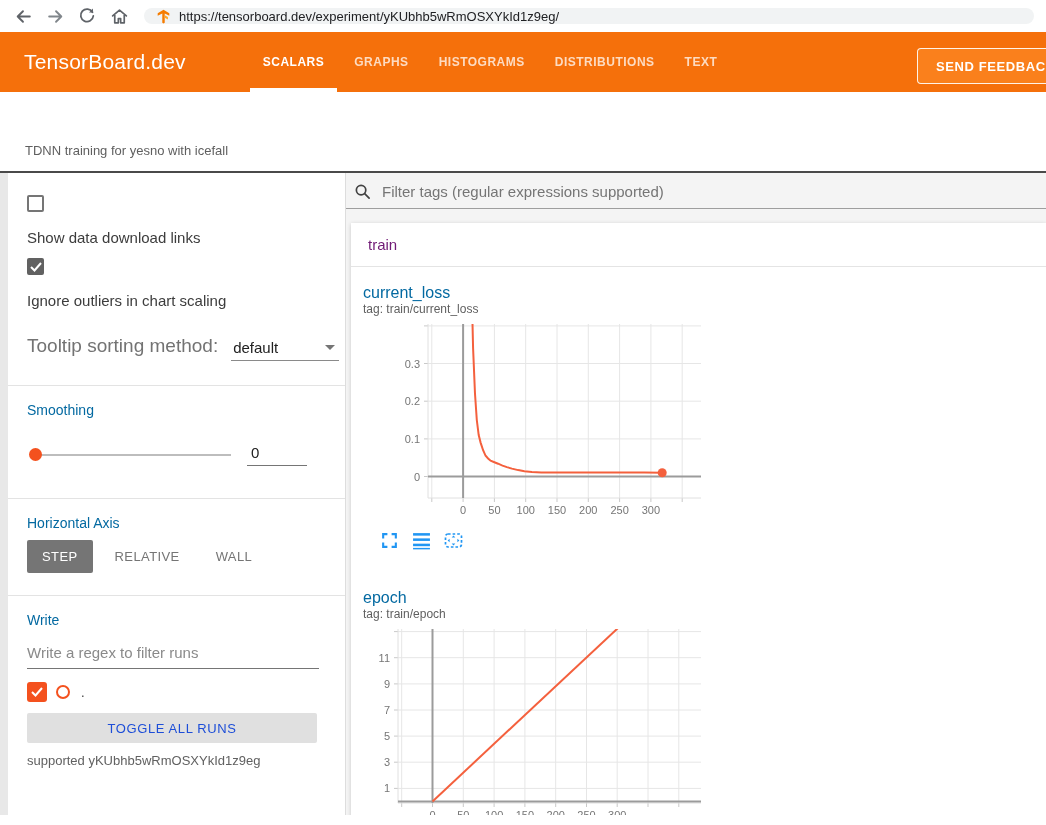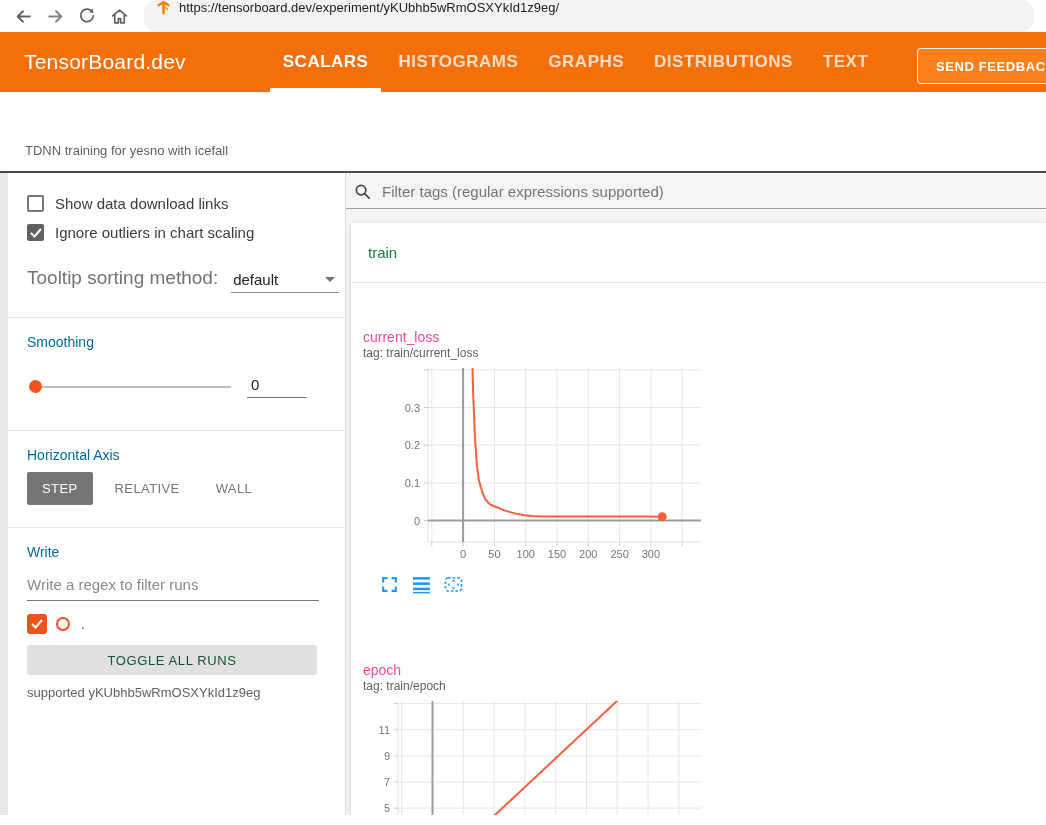--- a/index.html
+++ b/index.html
@@ -4,38 +4,38 @@
 <style>
   * { box-sizing: border-box; }
   html,body { margin:0; padding:0; }
   body {
     width:1046px; height:825px; overflow:hidden; background:#fff;
     font-family:"Liberation Sans", sans-serif; position:relative;
   }
   
   .browser-bar { height:32px; display:flex; align-items:center; padding:0 12px 0 10px; background:#fff; gap:6px; }
   .nav-ico { width:26px; height:26px; display:flex; align-items:center; justify-content:center; cursor:pointer; flex:none; }
-  .url-pill { flex:1; height:32px; background:#f1f3f4; border-radius:13px; display:flex; align-items:flex-start; padding:0 12px; gap:8px; margin-left:6px; }
+  .url-pill { flex:1; height:16px; background:#f1f3f4; border-radius:13px; display:flex; align-items:center; padding:0 12px; gap:8px; margin-left:6px; }
   .url-text { font-size:13px; color:#202124; white-space:nowrap; overflow:hidden; }
   
-  .app-header { height:60px; background:#f5700b; display:flex; align-items:center; position:relative; color:#fff;gap:20px; }
+  .app-header { height:60px; background:#f5700b; display:flex; align-items:center; position:relative; color:#fff; }
   .brand { font-size:21px; font-weight:500; margin-left:24px; letter-spacing:.2px; cursor:pointer; }
   .tabs { display:flex; height:100%; margin-left:62px; align-items:stretch; }
-  .tab { display:flex; align-items:center; padding:0 13px; margin:0 2px; font-size:17px; font-weight:700; letter-spacing:.5px; color:rgba(255,255,255,.75); position:relative; cursor:pointer; }
+  .tab { display:flex; align-items:center; padding:0 13px; margin:0 2px; font-size:12px; font-weight:700; letter-spacing:.5px; color:rgba(255,255,255,.75); position:relative; cursor:pointer; }
   .tab.active { color:#fff; }
   .tab.active::after { content:""; position:absolute; left:0; right:0; bottom:0; height:4px; background:#fff; }
   .feedback-btn { position:absolute; left:917px; top:16px; width:160px; height:36px; border:1.5px solid rgba(255,255,255,.9); border-radius:4px; background:#fa801c; color:#fff; font-size:13px; font-weight:700; letter-spacing:.6px; display:flex; align-items:center; padding-left:18px; cursor:pointer; white-space:nowrap; }
   
   .exp-row { height:81px; background:#fff; border-bottom:2px solid #4a4a4a; display:flex; align-items:flex-end; padding:0 0 13px 25px; }
   .exp-title { font-size:13px; color:#5f5f5f; }
   
   .content { display:flex; height:642px; }
   .left-strip { width:8px; background:#e8e8e8; flex:none; }
   .sidebar { width:338px; flex:none; background:#fff; border-right:1px solid #ddd; padding-top:22px; overflow:hidden; }
-  .cbrow { display:flex; align-items:center; gap:11px; margin:0 0 12px 19px; }
+  .cbrow { display:flex; align-items:flex-start; gap:17px; margin:0 0 12px 19px;flex-direction:column; }
   .cb { width:17px; height:17px; border:2px solid #757575; border-radius:2px; background:#fff; flex:none; display:flex; align-items:center; justify-content:center; cursor:pointer; }
   .cb.checked { background:#616161; border-color:#616161; }
   .cb-label { font-size:15px; color:#3c3c3c; }
   .tooltip-row { display:flex; align-items:flex-end; margin:26px 0 0 19px; }
   .tooltip-label { font-size:19px; color:#737373; padding-bottom:4px; }
   .dropdown { margin-left:13px; width:108px; border-bottom:1px solid #8a8a8a; display:flex; align-items:center; justify-content:space-between; padding:0 4px 4px 2px; font-size:15px; color:#212121; cursor:pointer; }
   .caret { width:0; height:0; border-left:5px solid transparent; border-right:5px solid transparent; border-top:5px solid #757575; }
   .sdiv { border-top:1px solid #e3e3e3; margin-top:24px; }
   .sec-label { font-size:14px; color:#0369a1; margin:16px 0 0 19px; }
   .slider-row { display:flex; align-items:center; margin:26px 0 0 23px; }
@@ -44,32 +44,32 @@
   .slider-value { margin-left:16px; width:60px; border-bottom:1px solid #757575; font-size:15px; color:#212121; padding:0 0 4px 4px; cursor:text; }
   .axis-btns { display:flex; align-items:center; margin:9px 0 0 19px; }
   .btn-step { background:#757575; color:#fff; font-size:13px; letter-spacing:.4px; padding:9px 15px; border-radius:2px; cursor:pointer;text-align:right; }
   .btn-flat { color:#757575; font-size:13px; letter-spacing:.4px; padding:9px 14px; margin-left:8px; cursor:pointer; }
   .regex-input { display:block; margin:10px 0 0 19px; width:292px; border:none; border-bottom:1px solid #757575; outline:none; font-family:"Liberation Sans",sans-serif; font-size:15px; color:#ef4444; padding:6px 0 7px; background:transparent; }
   .regex-input::placeholder { color:#8a8a8a; }
   .run-row { display:flex; align-items:center; margin:13px 0 0 19px; gap:9px; }
   .run-cb { width:20px; height:20px; border-radius:3px; background:#f4511e; display:flex; align-items:center; justify-content:center; cursor:pointer; flex:none; }
   .run-circle { width:14px; height:14px; border:2px solid #f4511e; border-radius:50%; flex:none; }
   .run-label { font-size:13px; color:#3c3c3c; margin-left:2px; }
-  .toggle-btn { margin:11px 0 0 19px; width:290px; height:30px; background:#e0e0e0; border-radius:2px; color:#14532d; font-size:13px; letter-spacing:.6px; display:flex; align-items:center; justify-content:center; cursor:pointer; }
+  .toggle-btn { margin:11px 0 0 19px; width:290px; height:30px; background:#e0e0e0; border-radius:2px; color:#1d4ed8; font-size:13px; letter-spacing:.6px; display:flex; align-items:center; justify-content:center; cursor:pointer; }
   .exp-label { margin:10px 0 0 19px; font-size:13px; color:#616161; }
   
   .main { flex:1; background:#f4f4f4; overflow:hidden; min-width:0; }
   .filter-row { display:flex; align-items:center; gap:9px; padding:9px 0 7px 8px; border-bottom:1px solid #9e9e9e; }
   .filter-input { flex:1; border:none; outline:none; background:transparent; font-family:"Liberation Sans",sans-serif; font-size:15px; color:#1d4ed8; }
   .filter-input::placeholder { color:#757575; }
   .card { margin:14px 0 0 5px; background:#fff; box-shadow:0 1px 4px rgba(0,0,0,.18); min-height:900px; }
-  .card-header { height:60px; border-bottom:1px solid #e4e4e4; display:flex; align-items:center; padding-left:17px; font-size:15px; color:#15803d; cursor:pointer; }
+  .card-header { height:44px; border-bottom:1px solid #e4e4e4; display:flex; align-items:center; padding-left:17px; font-size:15px; color:#701a75; cursor:pointer; }
   .charts { display:flex; flex-wrap:wrap; padding:18px 0 0 12px; }
   .chart { width:345px; margin-bottom:40px; }
-  .ct { font-size:14px; color:#ec4899; line-height:16px;margin-top:28px; }
+  .ct { font-size:16px; color:#0369a1; line-height:16px; }
   .cg { font-size:12px; color:#5f5f5f; margin:1px 0 6px; }
   .cicons { display:flex; gap:13px; margin:5px 0 0 17px; }
   .chart:nth-child(n+3) .cicons { margin-top:-5px; }
   .cicon { width:19px; height:19px; color:#2196f3; cursor:pointer; }
   
   .gl { stroke:#e6e6e6; stroke-width:1; }
   .tk { stroke:#c9c9c9; stroke-width:1; }
   .fr { stroke:#e0e0e0; stroke-width:1; }
   .ax { stroke:#9b9b9b; stroke-width:2; }
   .sr { fill:none; stroke-width:2; }
@@ -108,22 +108,22 @@
         </svg>
     </span>
     <span class="url-text">https://tensorboard.dev/experiment/yKUbhb5wRmOSXYkId1z9eg/</span>
   </div>
 </div>
 
 <div class="app-header">
   <div class="brand">TensorBoard.dev</div>
   <div class="tabs">
     <div class="tab active">SCALARS</div>
+    <div class="tab">GRAPHS</div>
     <div class="tab">HISTOGRAMS</div>
-    <div class="tab">GRAPHS</div>
     <div class="tab">DISTRIBUTIONS</div>
     <div class="tab">TEXT</div>
   </div>
   <div class="feedback-btn">SEND FEEDBACK</div>
 </div>
 
 <div class="exp-row">
   <div class="exp-title">TDNN training for yesno with icefall</div>
 </div>
 

